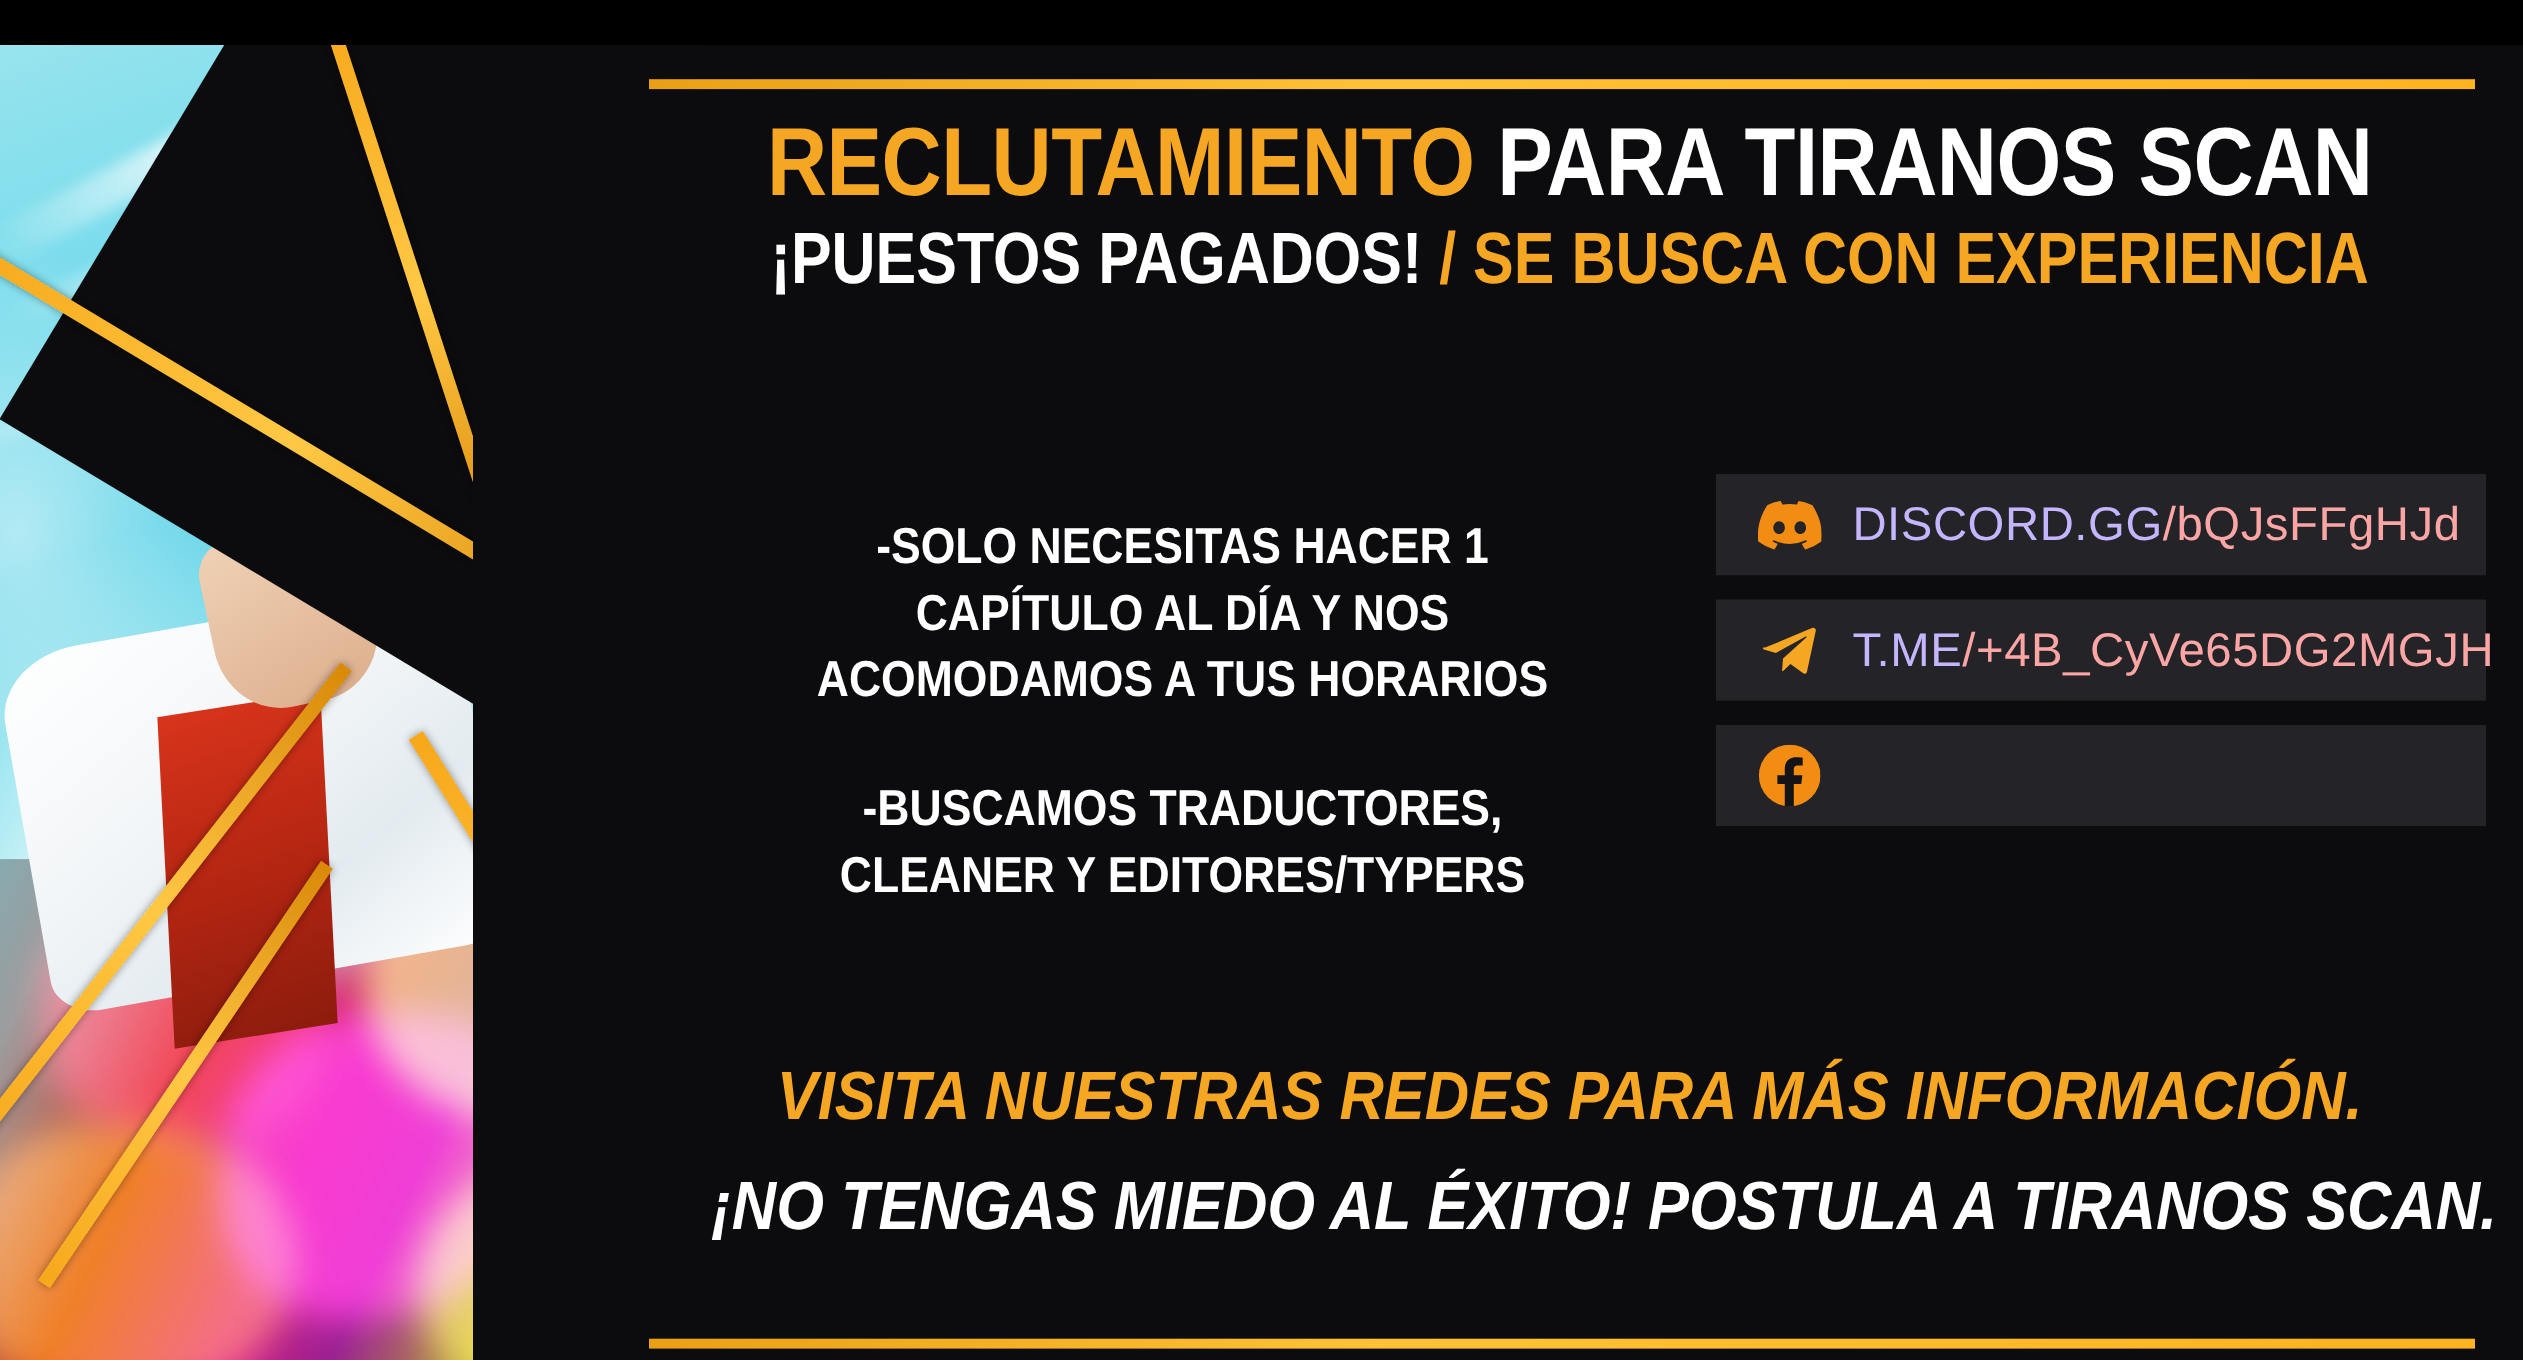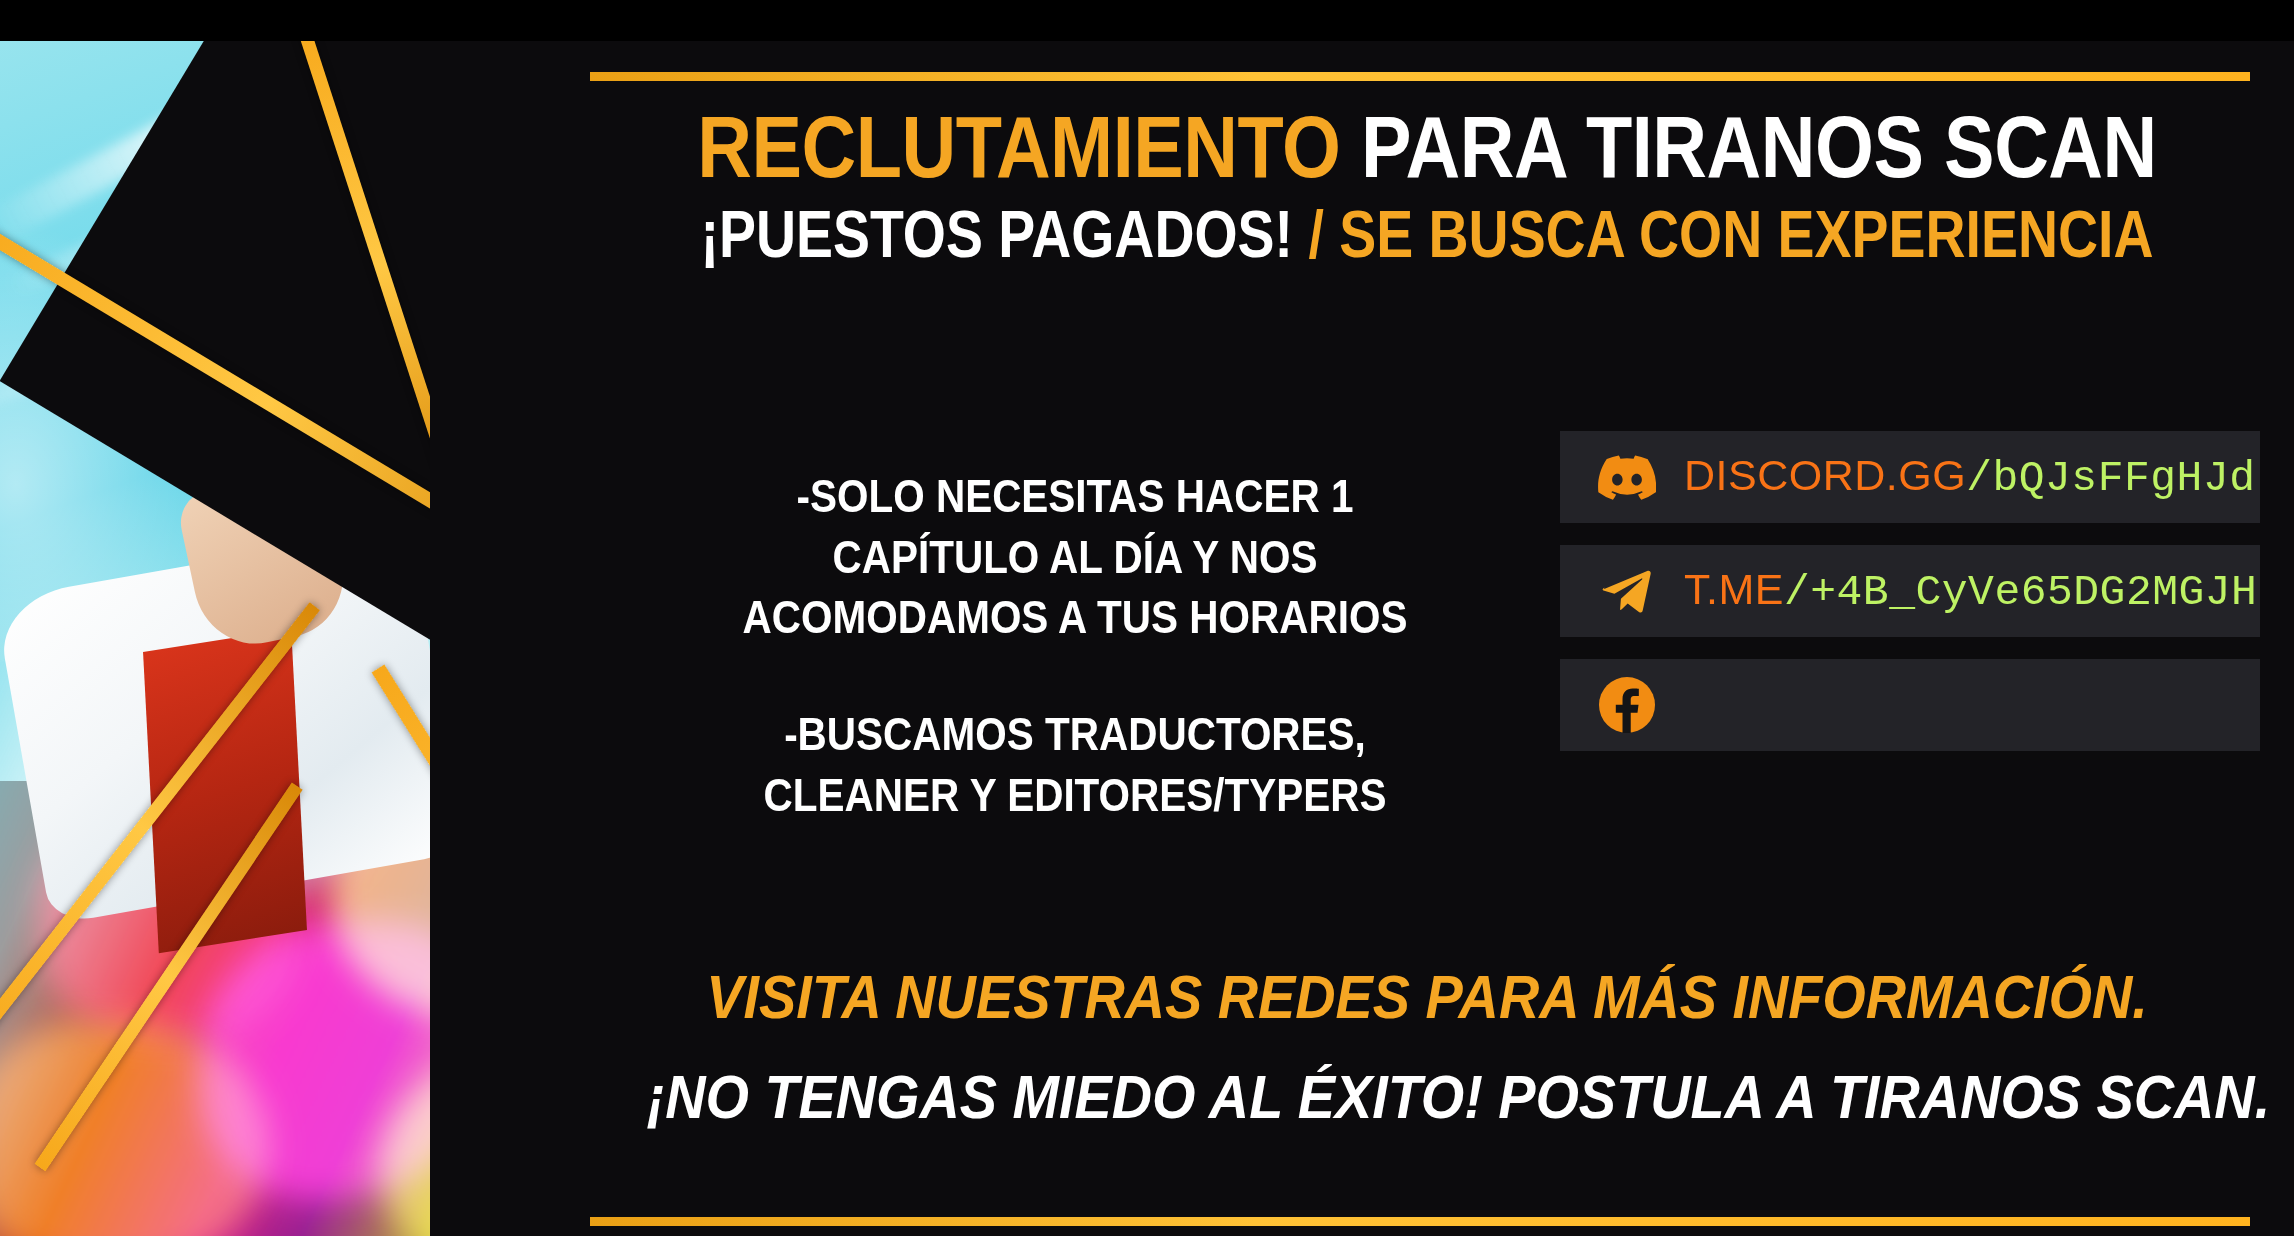--- a/index.html
+++ b/index.html
@@ -289,22 +289,22 @@
     align-items: center;
     justify-content: center;
   }
   .contact-text {
     margin-left: 28px;
     font-size: 43px;
     font-weight: 400;
     letter-spacing: 0.5px;
     white-space: nowrap;
   }
-  .c-white { color: #f97316; }
-  .c-gold  { color: #bef264; font-family: Liberation Mono, monospace; }
+  .c-white { color: #c4b5fd; }
+  .c-gold  { color: #fca5a5; }
 
   
   .cta {
     position: absolute;
     left: 0;
     width: 1734px;
     text-align: center;
     font-weight: 700;
     font-style: italic;
     white-space: nowrap;

